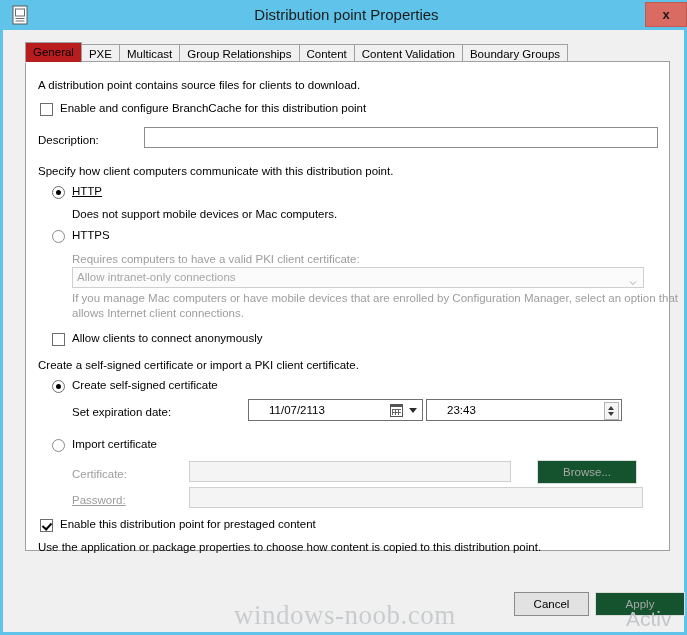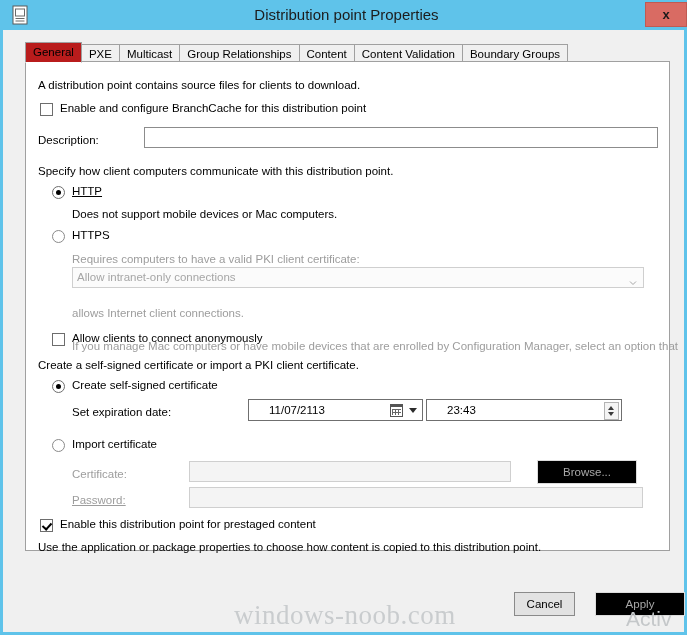--- a/index.html
+++ b/index.html
@@ -266,21 +266,21 @@
     cursor: pointer;
   }
   .btn.focus {
     background: #d9eefb;
     border: 1px solid #6d6d6d;
     box-shadow: inset 0 0 0 1px #ffffff;
   }
   .btn.dis {
     color: #a8a8a8;
     border-color: #dcdcdc;
-    background: #000000;
+    background: #14532d;
     cursor: default;
   }
 
   .ul { text-decoration: underline; }
 
   
   .wm-site {
     position: absolute;
     left: 231px; top: 600px;
     font-size: 27px;
@@ -349,21 +349,21 @@
 
     <div class="combo" style="left:46px; top:205px; width:572px;">
       <span>Allow intranet-only connections</span>
       <span class="chev">
         <svg width="8" height="8" viewBox="0 0 8 8">
             <path d="M1 2.5 L4 5.5 L7 2.5" fill="none" stroke="#a6a6a6" stroke-width="1"></path>
           </svg>
       </span>
     </div>
 
-    <div class="txt dim" style="left:46px; top:230px;margin-top:48px;">If you manage Mac computers or have mobile devices that are enrolled by Configuration Manager, select an option that</div>
+    <div class="txt dim" style="left:46px; top:230px;">If you manage Mac computers or have mobile devices that are enrolled by Configuration Manager, select an option that</div>
     <div class="txt dim" style="left:46px; top:245px;">allows Internet client connections.</div>
 
     <div class="cb" style="left:26px; top:271px;"></div>
     <div class="txt" style="left:12px; top:297px;">Create a self-signed certificate or import a PKI client certificate.</div>
 
     <div class="txt" style="left:46px; top:270px;">Allow clients to connect anonymously</div>
 
     <div class="rb sel" style="left:26px; top:318px;"></div>
     <div class="txt" style="left:46px; top:317px;">Create self-signed certificate</div>
 
@@ -392,19 +392,19 @@
 
     <div class="txt dim" style="left:46px; top:432px;text-decoration:underline;">Password:</div>
     <input class="input dis" style="left: 163px; top: 425px; width: 454px;" type="password" disabled="">
 
     <div class="cb checked" style="left:14px; top:457px;"></div>
     <div class="txt" style="left:34px; top:456px;">Enable this distribution point for prestaged content</div>
     <div class="txt" style="left:12px; top:479px;">Use the application or package properties to choose how content is copied to this distribution point.</div>
 
   </div>
 
-  <div class="btn" style="left:511px; top:592px; width:61px;">Cancel</div>
+  <div class="btn" style="left:511px; top:592px; width:75px;">Cancel</div>
   <div class="btn dis" style="left:592px; top:592px; width:90px;">Apply</div>
 
   <div class="wm-site">windows-noob.com</div>
   <div class="wm-act">Activ</div>
 
 </div>
 
 </body></html>

